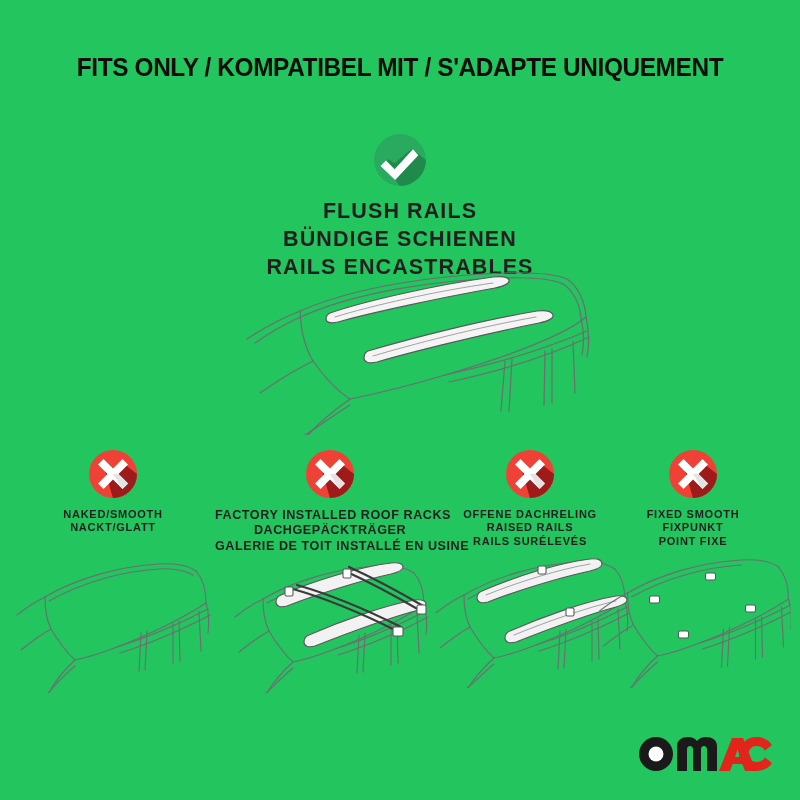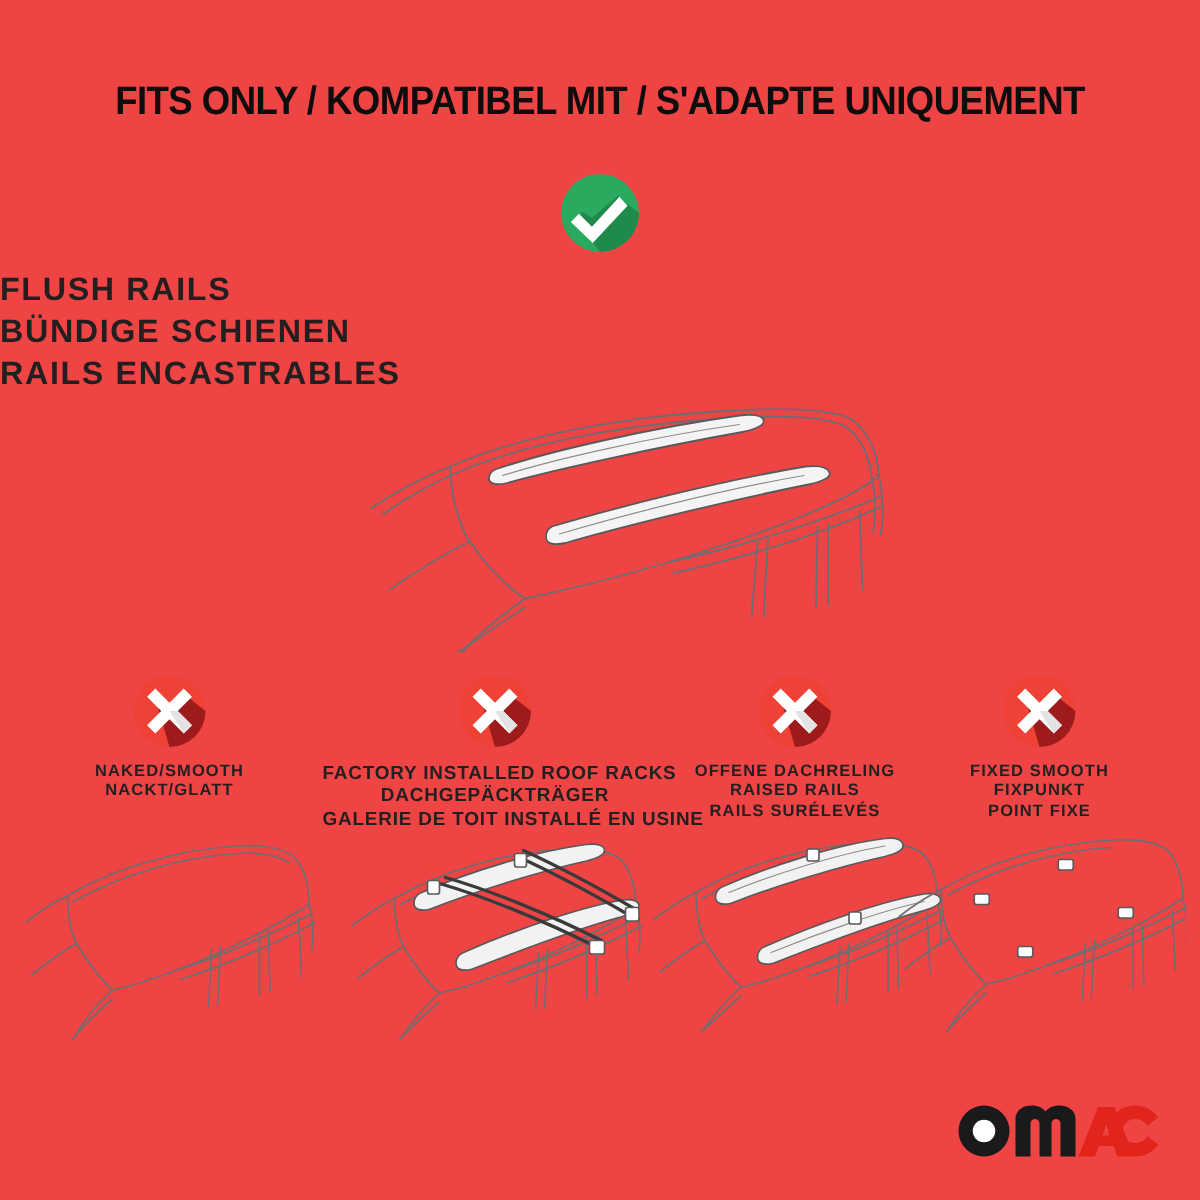--- a/index.html
+++ b/index.html
@@ -10,21 +10,21 @@
     height: 800px;
     background: #ffffff;
     font-family: "Liberation Sans", sans-serif;
     overflow: hidden;
   }
 
   #page {
     position: relative;
     width: 800px;
     height: 800px;
-    background: #ef4444;
+    background: #22c55e;
   }
 
   
   .header-title {
     position: absolute;
     top: 52px;
     left: 0;
     width: 800px;
     text-align: center;
     font-family: "Liberation Sans", sans-serif;
@@ -33,23 +33,24 @@
     letter-spacing: -0.4px;
     color: #0d0d0d;
     transform: scaleX(0.92);
     transform-origin: center;
     white-space: nowrap;
   }
 
   
   .main-block {
     position: absolute;
-    top: 115px;
+    top: 133px;
     left: 0;
     width: 800px;
+    text-align: center;
   }
 
   .icon-check {
     display: block;
     margin: 0 auto;
     width: 54px;
     height: 54px;
   }
 
   .main-labels {

